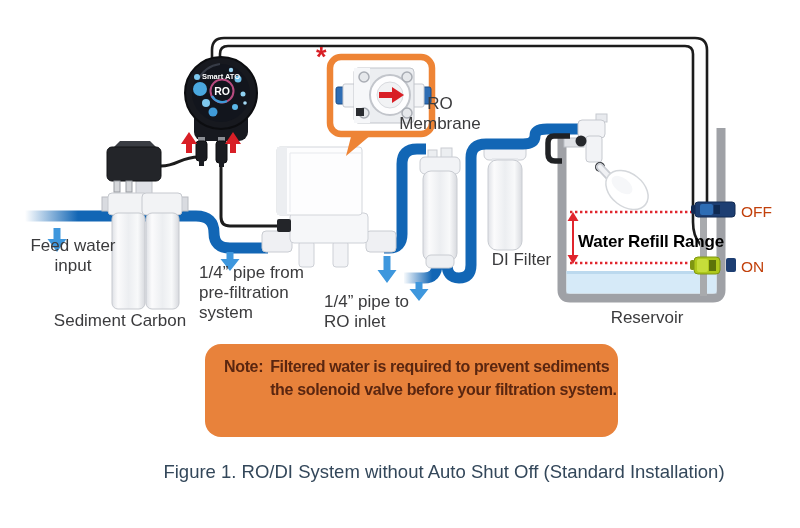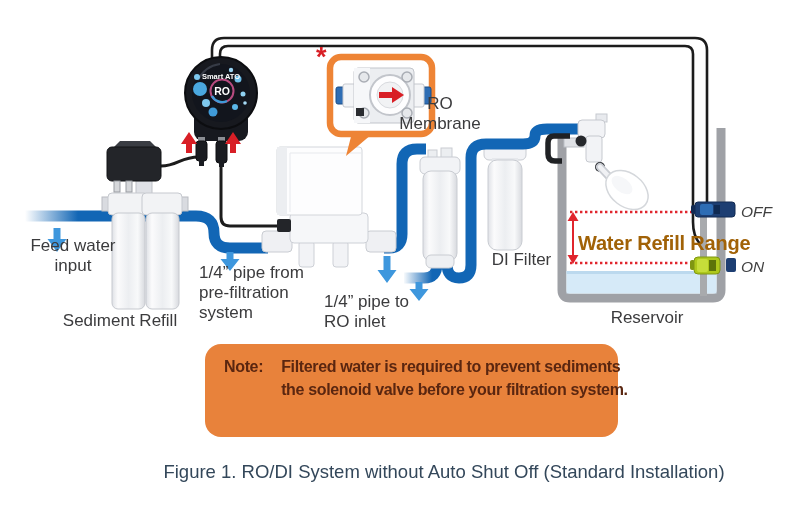--- a/index.html
+++ b/index.html
@@ -12,34 +12,34 @@
   .ml  { white-space:pre-line; }
   .ctr { text-align:center; }
   .feed      { left:18px;  top:236px; width:110px; }
   .sediment  { left:36px;  top:311px; width:168px; }
   .pipefrom  { left:199px; top:263px; width:125px; line-height:1.18; }
   .pipeto    { left:324px; top:292px; width:105px; line-height:1.18; }
   .membrane  { left:392px; top:94px;  width:96px;  line-height:1.18; }
   .rowaste   { left:400px; top:306px; width:95px; }
   .difilter  { left:484px; top:250px; width:75px; }
   .reservoir { left:601px; top:308px; width:92px; }
-  .refill    { position:absolute; left:578px; top:232px; font-size:20px; font-weight:bold;
-               letter-spacing:-0.2px; color:#a16207; white-space:nowrap; }
-  .onoff     { position:absolute; font-size:15.5px; color:#404040;font-style:italic; }
+  .refill    { position:absolute; left:578px; top:232px; font-size:17px; font-weight:bold;
+               letter-spacing:-0.2px; color:#000000; white-space:nowrap; }
+  .onoff     { position:absolute; font-size:15.5px; color:#c2410c; }
   .off-lbl   { left:741px; top:203px; }
   .on-lbl    { left:741px; top:258px;text-align:right; }
   .asterisk  { position:absolute; left:316px; top:44px; font-size:27px; font-weight:bold;
                color:#d81f26; line-height:1; }
   .note-box {
     position:absolute; left:205px; top:344px; width:413px; height:93px;
     background:#e8823b; border-radius:16px; box-sizing:border-box;
     padding:12px 0 0 19px; display:flex; align-items:flex-start;
     color:#5a2610; font-size:16px; font-weight:bold; letter-spacing:-0.35px; line-height:1.42;
   }
-  .note-prefix { margin-right:18px; white-space:nowrap; }
+  .note-prefix { margin-right:7px; white-space:nowrap; }
   .note-lines div { white-space:nowrap; }
   .caption { position:absolute; left:0; top:461px; width:800px; text-align:center;
              font-size:18.5px; color:#33475a;margin-left:44px; }
 </style>
 </head>
 <body>
 
 <div class="stage">
 
   <svg class="layer" width="800" height="528" viewBox="0 0 800 528">
@@ -220,21 +220,21 @@
           <circle cx="364" cy="113" r="5"></circle>
             <circle cx="407" cy="113" r="5"></circle>
         </g>
         <rect x="356" y="108" width="8" height="8" fill="#2a2c30"></rect>
       </g>
     </g>
   </svg>
 
   <div class="lbl ml ctr feed">Feed water
 input</div>
-  <div class="lbl ctr sediment">Sediment Refill</div>
+  <div class="lbl ctr sediment">Sediment Carbon</div>
   <div class="lbl ml pipefrom">1/4” pipe from
 pre-filtration
 system</div>
   <div class="lbl ml pipeto">1/4” pipe to
 RO inlet</div>
   <div class="lbl ml ctr membrane">RO
 Membrane</div>
   <div class="lbl ctr difilter">DI Filter</div>
   <div class="lbl ctr reservoir">Reservoir</div>
   <div class="refill">Water Refill Range</div>

